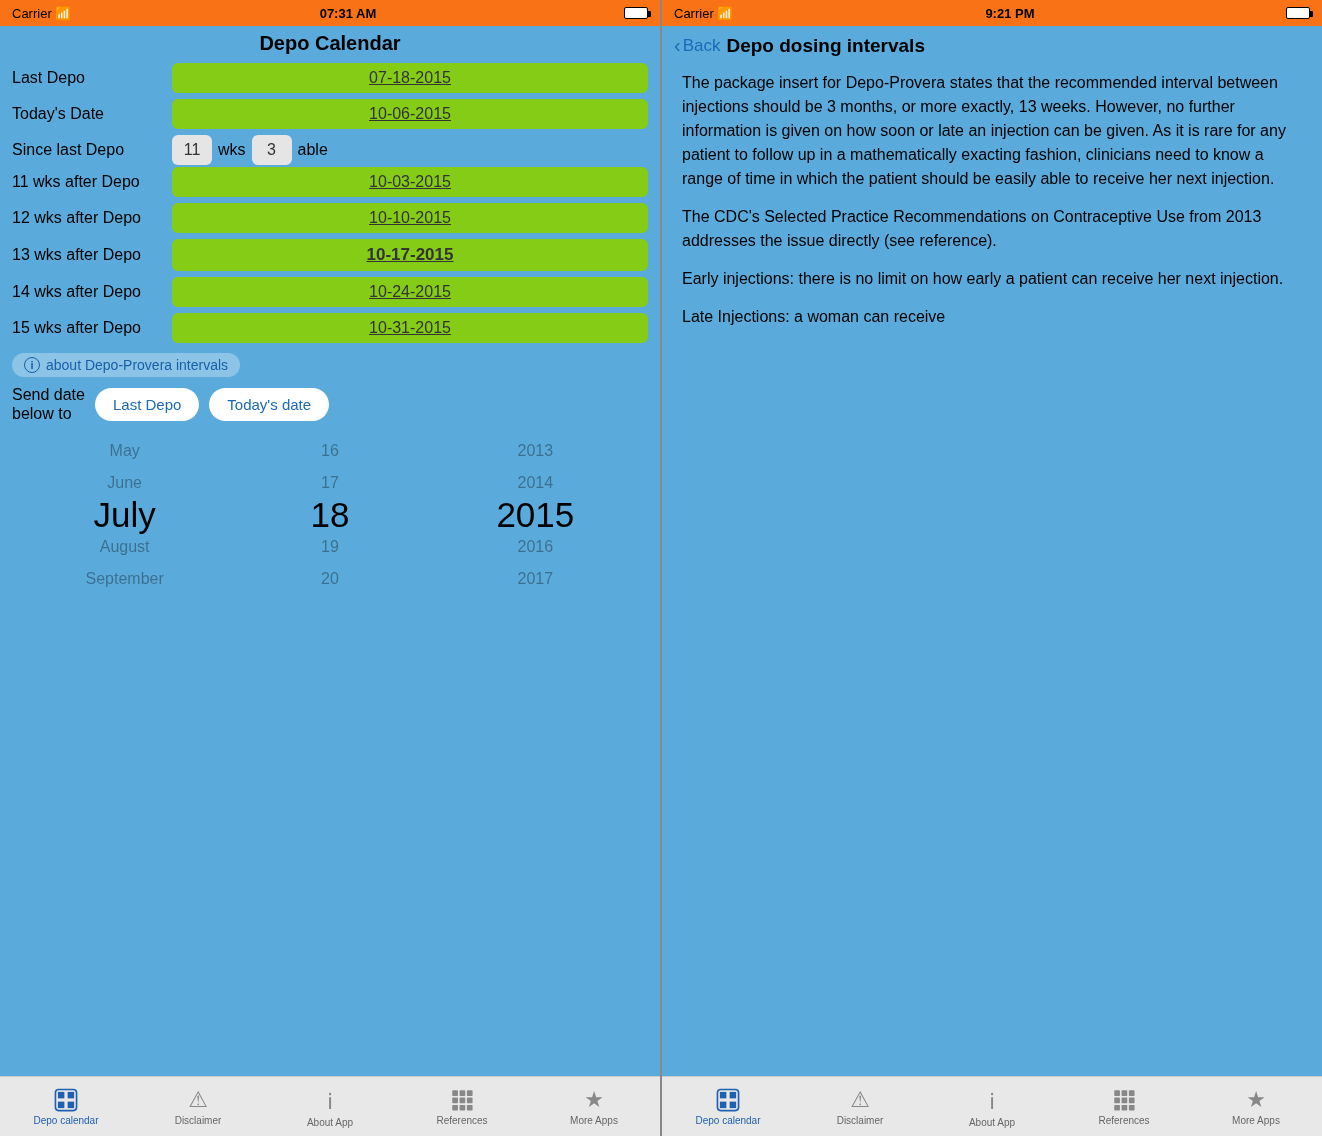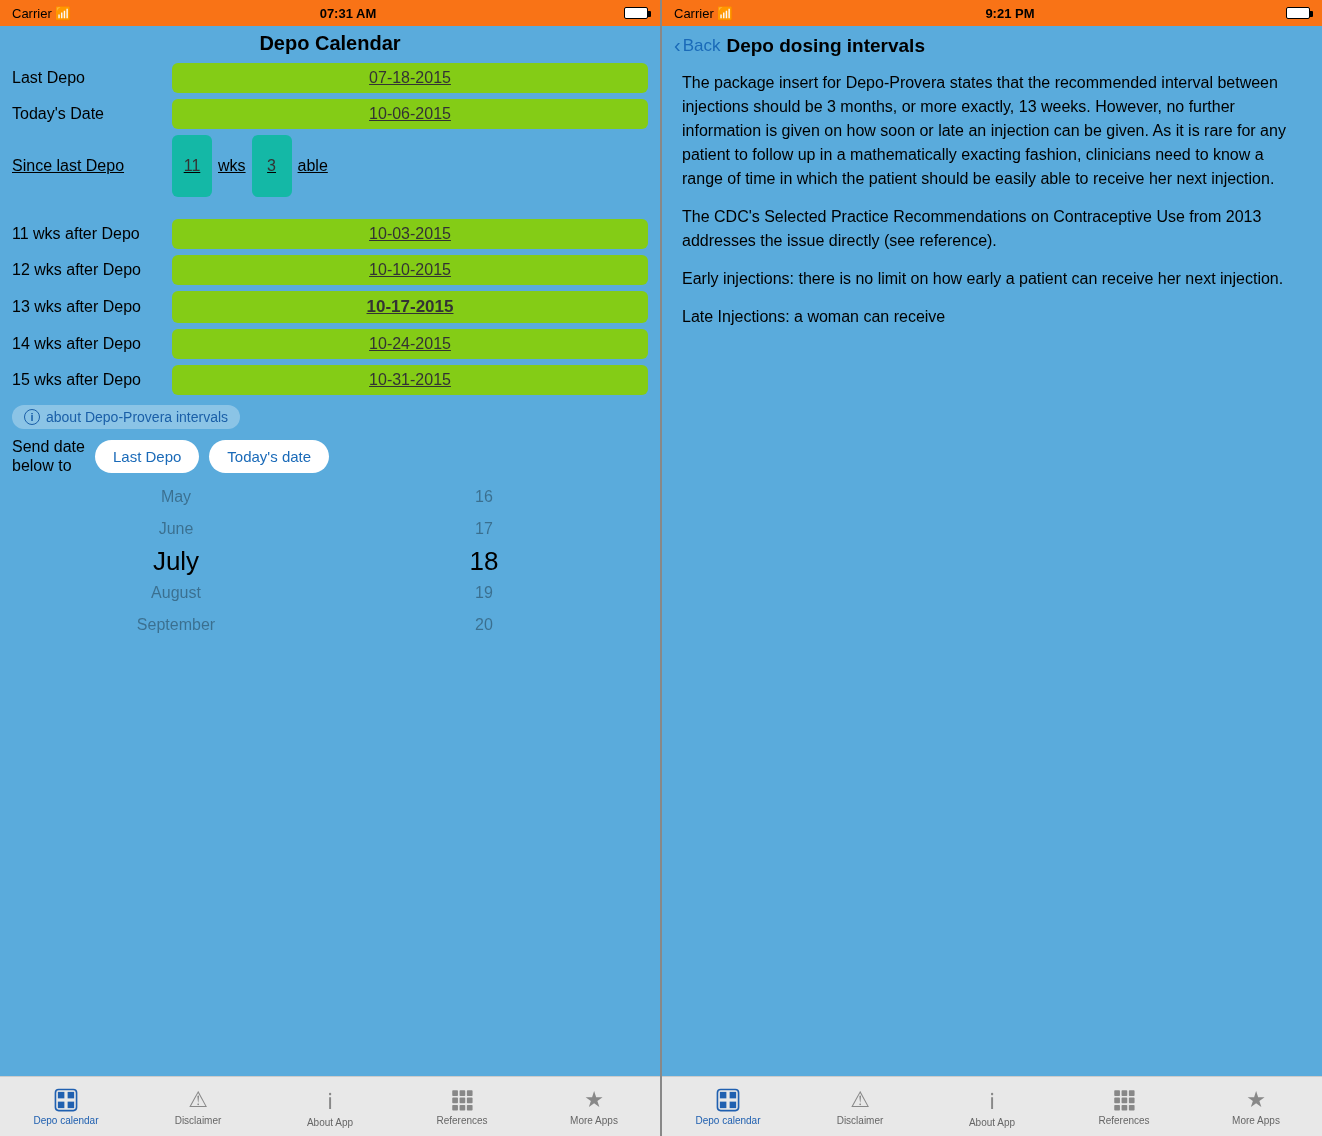--- a/index.html
+++ b/index.html
@@ -98,37 +98,36 @@
     }
     .data-row-value.bold {
       font-weight: 700;
       font-size: 17px;
     }
 
     
     .since-row {
       display: flex;
       align-items: center;
-      margin-bottom: 22px;
-      text-decoration: underline;
+      margin-bottom: 2px;
     }
     .since-label {
       font-size: 16px;
       color: #000;
       min-width: 160px;
     }
     .since-values {
       display: flex;
       align-items: center;
       gap: 6px;
     }
     .since-box {
-      background: #14b8a6;
+      background: #e5e5e5;
       border-radius: 6px;
-      padding: 22px 10px;
+      padding: 6px 10px;
       font-size: 16px;
       color: #333;
       min-width: 40px;
       text-align: center;
     }
     .since-unit {
       font-size: 16px;
       color: #000;
     }
 
@@ -156,21 +155,21 @@
       font-size: 11px;
       font-weight: 700;
       color: #1a5fa8;
     }
 
     
     .send-row {
       display: flex;
       align-items: center;
       gap: 10px;
-      margin-bottom: 6px;
+      margin-bottom: 12px;
     }
     .send-label {
       font-size: 16px;
       color: #000;
       line-height: 1.2;
     }
     .send-btn {
       background: white;
       border-radius: 20px;
       padding: 8px 18px;
@@ -196,21 +195,21 @@
       flex: 1;
     }
     .picker-item {
       font-size: 16px;
       color: rgba(0,0,0,0.35);
       line-height: 32px;
       text-align: center;
       width: 100%;
     }
     .picker-item.selected {
-      font-size: 26px;
+      font-size: 35px;
       color: #000;
       font-weight: 400;
       text-align: center;
     }
 
     
     .tab-bar {
       display: flex;
       background: #e8e8e8;
       border-top: 1px solid #ccc;
@@ -386,20 +385,27 @@
         <div class="picker-item">August</div>
         <div class="picker-item">September</div>
       </div>
       <div class="picker-col">
         <div class="picker-item">16</div>
         <div class="picker-item">17</div>
         <div class="picker-item selected">18</div>
         <div class="picker-item">19</div>
         <div class="picker-item">20</div>
       </div>
+      <div class="picker-col">
+        <div class="picker-item">2013</div>
+        <div class="picker-item">2014</div>
+        <div class="picker-item selected">2015</div>
+        <div class="picker-item">2016</div>
+        <div class="picker-item">2017</div>
+      </div>
     </div>
   </div>
 
   <div class="tab-bar">
     <div class="tab-item active">
       <svg class="home-icon-svg" viewBox="0 0 32 32" fill="none">
         <rect x="3" y="3" width="26" height="26" rx="4" fill="none" stroke="#2060b0" stroke-width="2"></rect>
         <rect x="6" y="6" width="8" height="8" fill="#2060b0"></rect>
         <rect x="18" y="6" width="8" height="8" fill="#2060b0"></rect>
         <rect x="6" y="18" width="8" height="8" fill="#2060b0"></rect>

